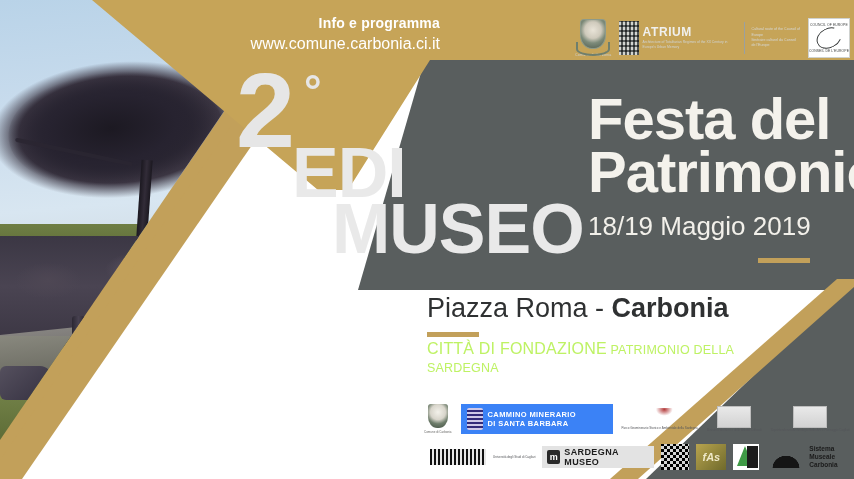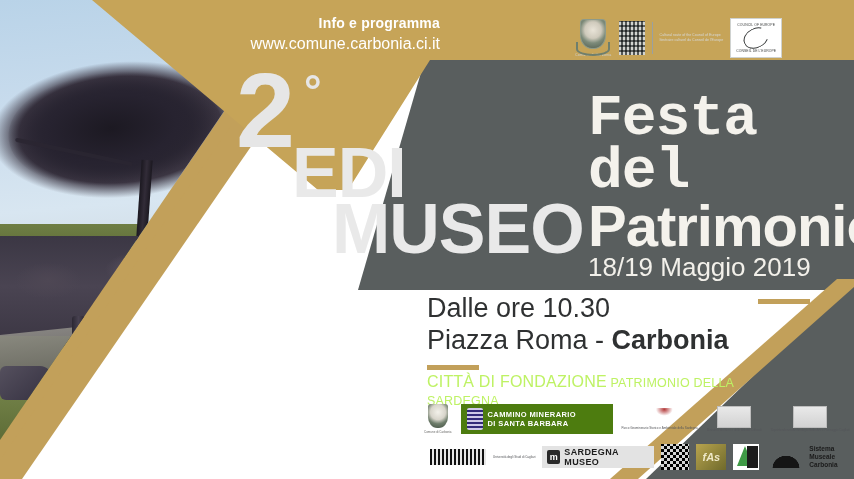--- a/index.html
+++ b/index.html
@@ -164,23 +164,23 @@
     color:#e8e8e8;user-select:none;pointer-events:none;
   }
   .ed-2{position:absolute;left:8px;top:8px;font-size:106px;font-weight:bold;line-height:.8;color:#e6e6e6;}
   .ed-deg{position:absolute;left:76px;top:6px;font-size:44px;font-weight:bold;color:#e6e6e6;}
   .ed-edi{position:absolute;left:64px;top:82px;font-size:70px;font-weight:bold;letter-spacing:-1px;line-height:.9;color:#e9e9e9;}
   .ed-zione{position:absolute;left:104px;top:138px;font-size:70px;font-weight:bold;letter-spacing:-1px;line-height:.9;color:#e9e9e9;}
 
   
   .title-block{position:absolute;left:588px;top:92px;width:258px;z-index:30;text-align:left;}
   .t1,.t2{color:#f4f2ec;font-weight:bold;line-height:.92;letter-spacing:-1px;}
-  .t1{font-size:58px;font-family:Liberation Mono, monospace;}
+  .t1{font-size:58px;}
   .t2{font-size:58px;}
-  .t-date{color:#f2f0ea;font-size:26px;letter-spacing:0;}
+  .t-date{color:#f2f0ea;font-size:26px;margin-top:12px;letter-spacing:0;}
   .t-rule{width:52px;height:5px;background:#c2a05a;margin-top:16px;margin-left:170px;}
 
   
   .mid-block{position:absolute;left:427px;top:292px;width:350px;z-index:30;}
   .m1{font-size:27px;color:#2f3132;line-height:1.2;}
   .m2{font-size:27px;color:#2f3132;line-height:1.2;}
   .m2 b{font-weight:bold;}
   .m-rule{width:52px;height:5px;background:#c2a05a;margin:8px 0 3px 0;}
   .m3{font-size:15px;color:#bef264;letter-spacing:.2px;}
   .m3 .big{font-size:16px;}
@@ -190,21 +190,21 @@
   .bot-row{position:absolute;z-index:30;display:flex;align-items:center;}
   .bot-row1{left:424px;top:404px;gap:9px;}
   .bot-row2{left:430px;top:444px;gap:7px;}
   .mini-crest{
     width:20px;height:24px;
     background:radial-gradient(circle at 50% 34%, #f3f1ea 0%, #d8d5cb 40%, #6f7e6c 62%, #3f4c3e 100%);
     border-radius:3px 3px 46% 46%;position:relative;
   }
   .mini-cap{font-size:3px;color:#6a6a68;text-align:center;margin-top:2px;white-space:nowrap;}
   .cammino{
-    background:#4d7c0f;color:#ffffff;width:152px;height:30px;
+    background:#3b82f6;color:#ffffff;width:152px;height:30px;
     display:flex;align-items:center;gap:5px;padding:0 6px;
   }
   .cammino-ico{width:16px;height:22px;background:repeating-linear-gradient(0deg,#cfc9e8 0 2px,#332a7a 2px 4px);border-radius:2px;}
   .cammino-txt{font-size:7.5px;font-weight:bold;line-height:1.25;letter-spacing:.4px;}
   .logo-generic{display:flex;flex-direction:column;align-items:center;justify-content:center;}
   .wave{width:54px;height:18px;background:
      radial-gradient(ellipse 26px 5px at 50% 120%, #1b3f7a 0%, rgba(27,63,122,0) 72%),
      radial-gradient(ellipse 12px 9px at 58% 8%, #b33a3a 0%, rgba(179,58,58,0) 70%);
   }
   .tinytxt{font-size:3px;color:#55565a;text-align:center;white-space:nowrap;line-height:1.35;}
@@ -269,20 +269,24 @@
     <div class="info-url">www.comune.carbonia.ci.it</div>
   </div>
 
   <div class="top-logos">
     <div class="lg">
       <div class="crest"></div>
       <div class="lgcap">Comune di Carbonia</div>
     </div>
     <div class="atrium-box">
       <div class="atrium-qr"></div>
+      <div class="atrium-txt">
+        <span class="atrium-name">ATRIUM</span>
+        <span class="atrium-sub">Architecture of Totalitarian Regimes of the XX Century in Europe's Urban Memory</span>
+      </div>
     </div>
     <div class="divline"></div>
     <div class="coe-txt">
       <span>Cultural route of the Council of Europe</span>
       <span>Itinéraire culturel du Conseil de l'Europe</span>
     </div>
     <div class="coe-box">
       <span class="coe-top">COUNCIL OF EUROPE</span>
       <span class="coe-spiral"></span>
       <span class="coe-bot">CONSEIL DE L'EUROPE</span>
@@ -297,21 +301,20 @@
   </div>
 
   <div class="title-block">
     <div class="t1">Festa del</div>
     <div class="t2">Patrimonio</div>
     <div class="t-date">18/19 Maggio 2019</div>
     <div class="t-rule"></div>
   </div>
 
   <div class="mid-block">
-    <div class="m1">Dalle ore 10.30</div>
     <div class="m2"><span>Piazza Roma - </span><b>Carbonia</b></div>
     <div class="m-rule"></div>
     <div class="m3"><span class="big">CITTÀ DI FONDAZIONE</span><span class="small"> PATRIMONIO DELLA SARDEGNA</span></div>
   </div>
 
   <div class="bot-row bot-row1">
     <div class="logo-generic">
       <div class="mini-crest"></div>
       <div class="mini-cap">Comune di Carbonia</div>
     </div>

